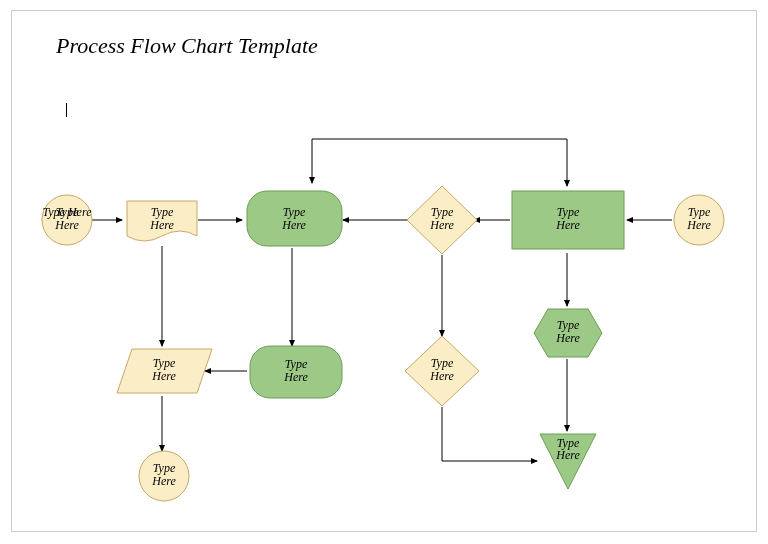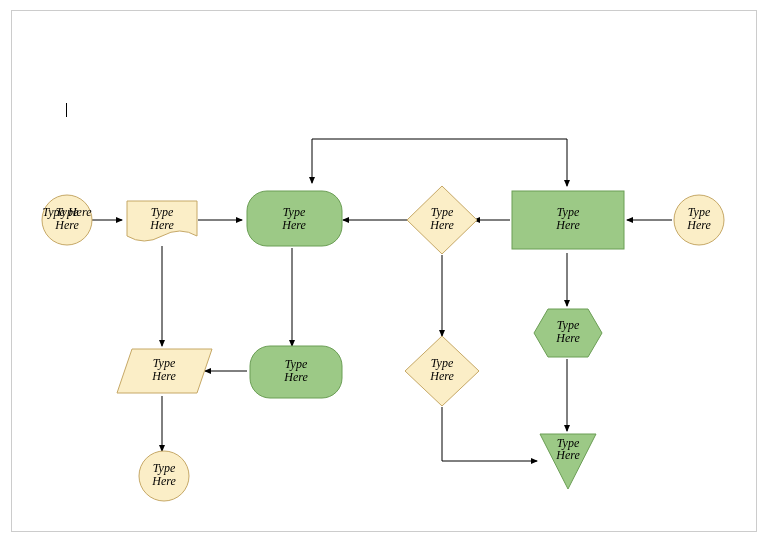--- a/index.html
+++ b/index.html
@@ -6,20 +6,21 @@
   .page{position:relative;width:744px;height:520px;margin:10px auto 0 auto;border:1px solid #ccc;background:#fff;}
   .title{position:absolute;left:44px;top:22px;font-size:22px;font-style:italic;}
   .cursor{position:absolute;left:54px;top:92px;width:1px;height:14px;background:#000;}
   svg{position:absolute;left:0;top:0;}
   .lbl{font-family:"Times New Roman",serif;font-style:italic;font-size:12px;fill:#000;}
 </style>
 </head>
 <body>
 
 <div class="page">
+  <div class="title">Process Flow Chart Template</div>
   <div class="cursor"></div>
 
   <svg width="744" height="520">
     <defs>
       <marker id="ah" markerWidth="8" markerHeight="8" refX="6" refY="3" orient="auto">
         <path d="M0,0 L7,3 L0,6 Z" fill="#000"></path>
       </marker>
     </defs>
 
     <g stroke="#000" stroke-width="1" fill="none" marker-end="url(#ah)">

